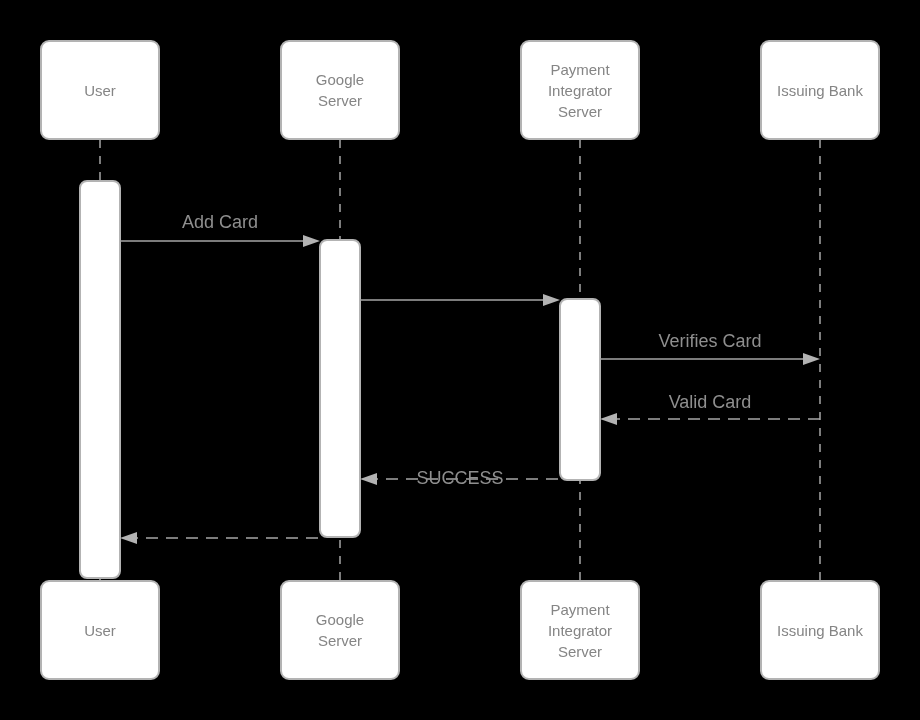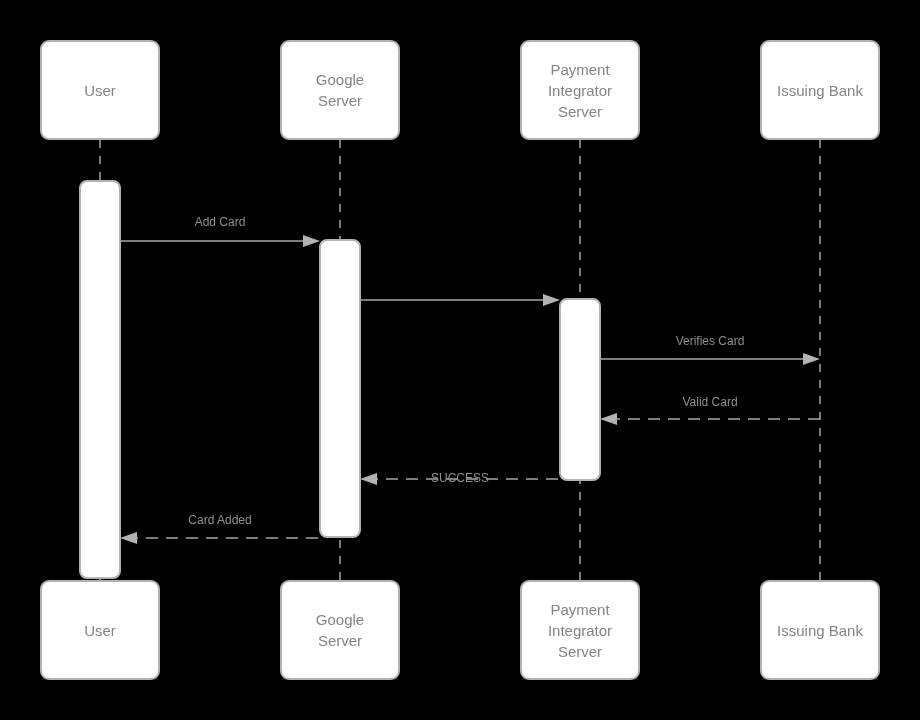--- a/index.html
+++ b/index.html
@@ -37,21 +37,21 @@
     color: #858585;
     font-size: 15px;
     line-height: 21px;
     white-space: pre-line;
   }
   .msg-label {
     position: absolute;
     width: 180px;
     text-align: center;
     color: #8f8f8f;
-    font-size: 12px;
+    font-size: 18px;
     line-height: 17px;
   }
 </style>
 </head>
 <body>
 
 <div class="canvas">
 
   <svg class="layer" width="920" height="720" viewBox="0 0 920 720">
 
@@ -112,15 +112,14 @@
 Server</span>
   </div>
   <div class="actor-box" style="left:760px; top:580px;">
     <span>Issuing Bank</span>
   </div>
 
   <div class="msg-label" style="left:130px; top:214px;">Add Card</div>
   <div class="msg-label" style="left:620px; top:333px;">Verifies Card</div>
   <div class="msg-label" style="left:620px; top:394px;text-align:center;">Valid Card</div>
   <div class="msg-label" style="left:370px; top:470px;">SUCCESS</div>
-  <div class="msg-label" style="left:130px; top:512px;">Card Added</div>
 
 </div>
 
 </body></html>

